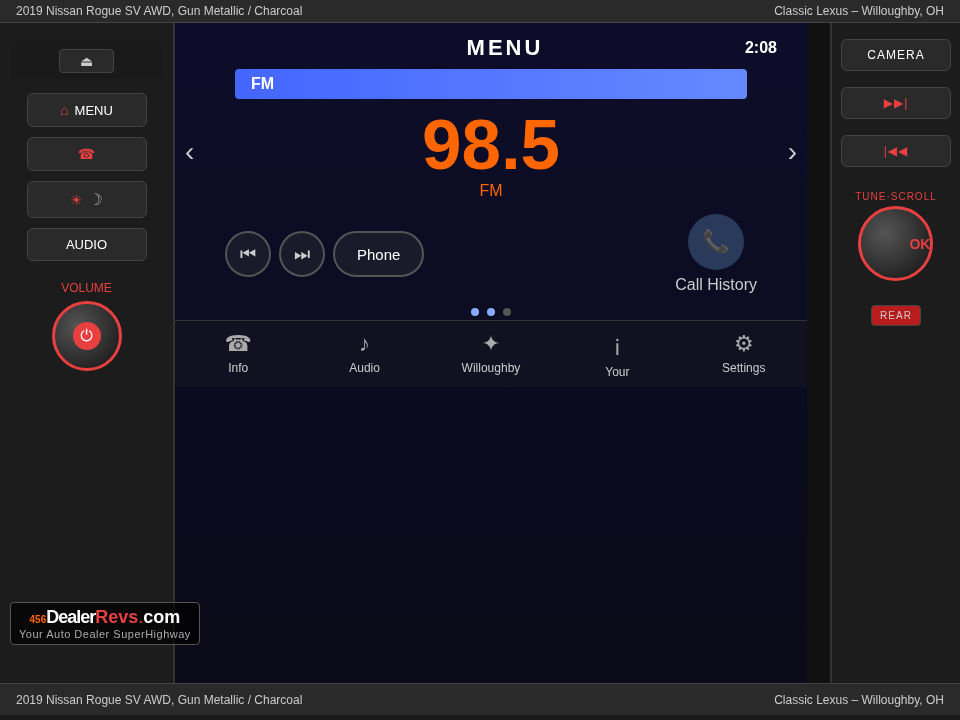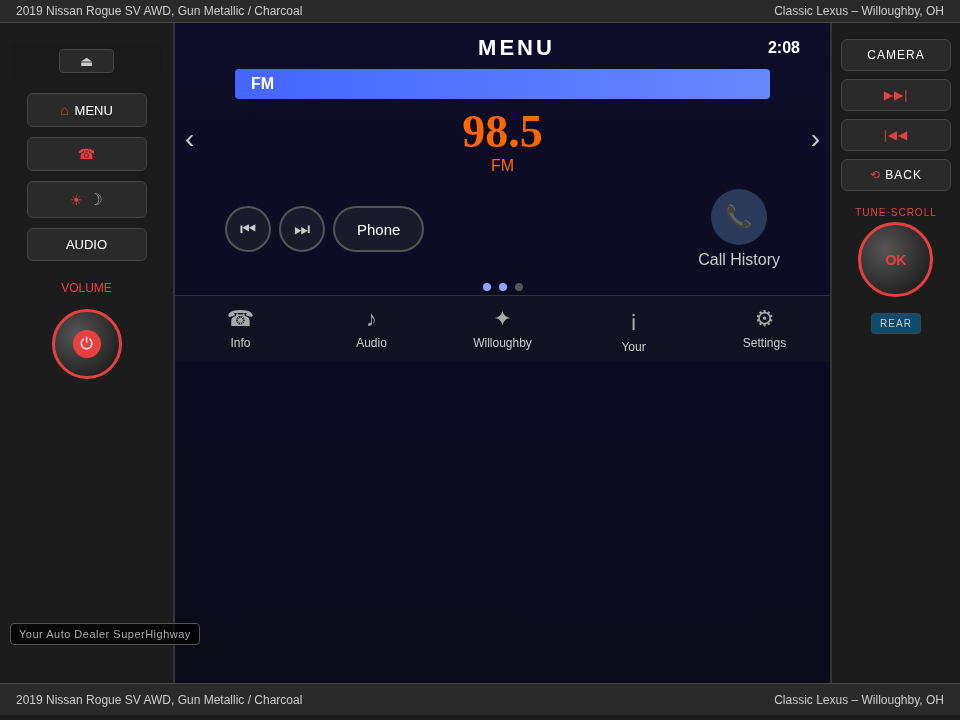--- a/index.html
+++ b/index.html
@@ -73,21 +73,21 @@
     .volume-knob-area {
       display: flex;
       flex-direction: column;
       align-items: center;
       margin-top: 10px;
     }
 
     .knob-label {
       color: #e84040;
       font-size: 12px;
-      margin-bottom: 14px;
+      margin-bottom: 6px;
     }
 
     .knob {
       width: 70px;
       height: 70px;
       border-radius: 50%;
       background: radial-gradient(circle at 35% 35%, #555, #111);
       border: 3px solid #e84040;
       display: flex;
       align-items: center;
@@ -162,25 +162,24 @@
       text-align: left;
     }
 
     
     .frequency-display {
       text-align: center;
       padding: 10px 0 4px;
     }
 
     .freq-number {
-      font-size: 46px;
+      font-size: 71px;
       font-weight: bold;
       color: #ff6600;
       line-height: 1;
-      font-family: Liberation Serif, serif;
     }
 
     .freq-label {
       font-size: 16px;
       color: #ff6600;
       margin-top: 2px;
     }
 
     
     .nav-arrow-left {
@@ -318,22 +317,23 @@
     }
 
     
     .right-panel {
       width: 130px;
       background: #1c1c1c;
       display: flex;
       flex-direction: column;
       align-items: center;
       padding: 16px 8px;
-      gap: 8px;
+      gap: 16px;
       border-left: 2px solid #333;
+      margin-left: 23px;
     }
 
     .right-btn {
       background: #2a2a2a;
       border: 1px solid #444;
       border-radius: 6px;
       color: #fff;
       padding: 8px 12px;
       font-size: 12px;
       cursor: pointer;
@@ -361,21 +361,21 @@
     }
 
     .tune-knob {
       width: 75px;
       height: 75px;
       border-radius: 50%;
       background: radial-gradient(circle at 35% 35%, #555, #111);
       border: 3px solid #e84040;
       display: flex;
       align-items: center;
-      justify-content: center;
+      justify-content: flex-end;
       position: relative;
     }
 
     .ok-label {
       color: #e84040;
       font-size: 14px;
       font-weight: bold;
     }
 
     
@@ -463,21 +463,21 @@
       background: #2a2a2a;
       border: 1px solid #444;
       border-radius: 4px;
       color: #ccc;
       padding: 3px 20px;
       font-size: 14px;
       cursor: pointer;
     }
 
     .rear-btn {
-      background: #0c4a6e;
+      background: #b91c1c;
       border: 1px solid #444;
       border-radius: 4px;
       color: #ccc;
       font-size: 10px;
       padding: 4px 8px;
       cursor: pointer;
       margin-top: 8px;
       letter-spacing: 1px;
     }
   </style>
@@ -598,37 +598,42 @@
   <div class="right-panel">
     <button class="right-btn">
       <span>CAMERA</span>
     </button>
     <button class="right-btn">
       <span class="r-icon">▶▶|</span>
     </button>
     <button class="right-btn">
       <span class="r-icon">|◀◀</span>
     </button>
-    <button class="right-btn">
-      <span class="r-icon">⟲</span>
-      <span>BACK</span>
-    </button>
 
     <div class="tune-knob-area">
       <div class="tune-label">TUNE·SCROLL</div>
       <div class="tune-knob">
         <span class="ok-label">OK</span>
       </div>
     </div>
 
     <button class="rear-btn">REAR</button>
   </div>
 
   <div class="watermark">
     <div class="watermark-box">
+      <div class="watermark-logo">
+        <span class="wm-numbers">456</span>
+        <span style="display:inline-flex; align-items:baseline;">
+          <span class="wm-dealer">Dealer</span>
+            <span class="wm-revs">Revs</span>
+            <span class="wm-dot">.</span>
+            <span class="wm-com">com</span>
+        </span>
+      </div>
       <div class="wm-tagline">Your Auto Dealer SuperHighway</div>
     </div>
   </div>
 
 </div>
 
 <div class="bottom-bar">
   <span>2019 Nissan Rogue SV AWD,  Gun Metallic / Charcoal</span>
   <span>Classic Lexus – Willoughby, OH</span>
 </div>

